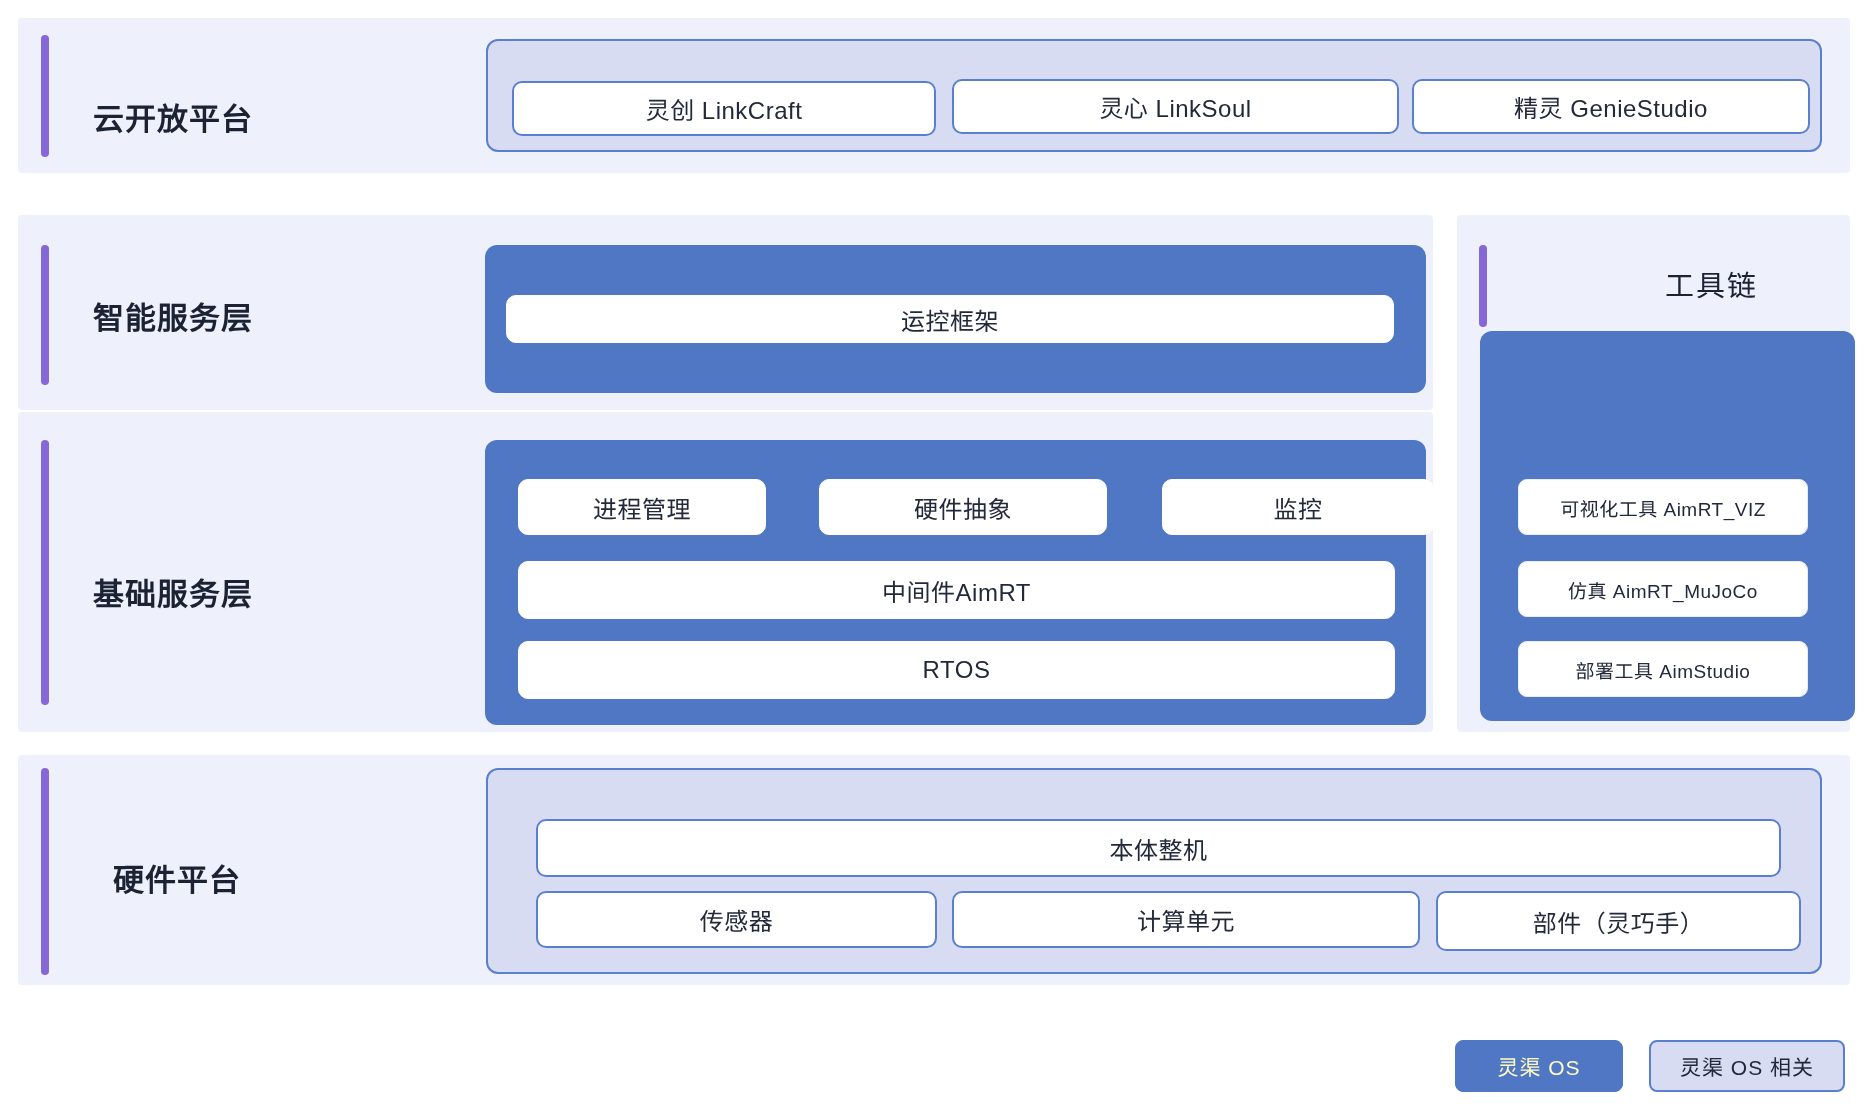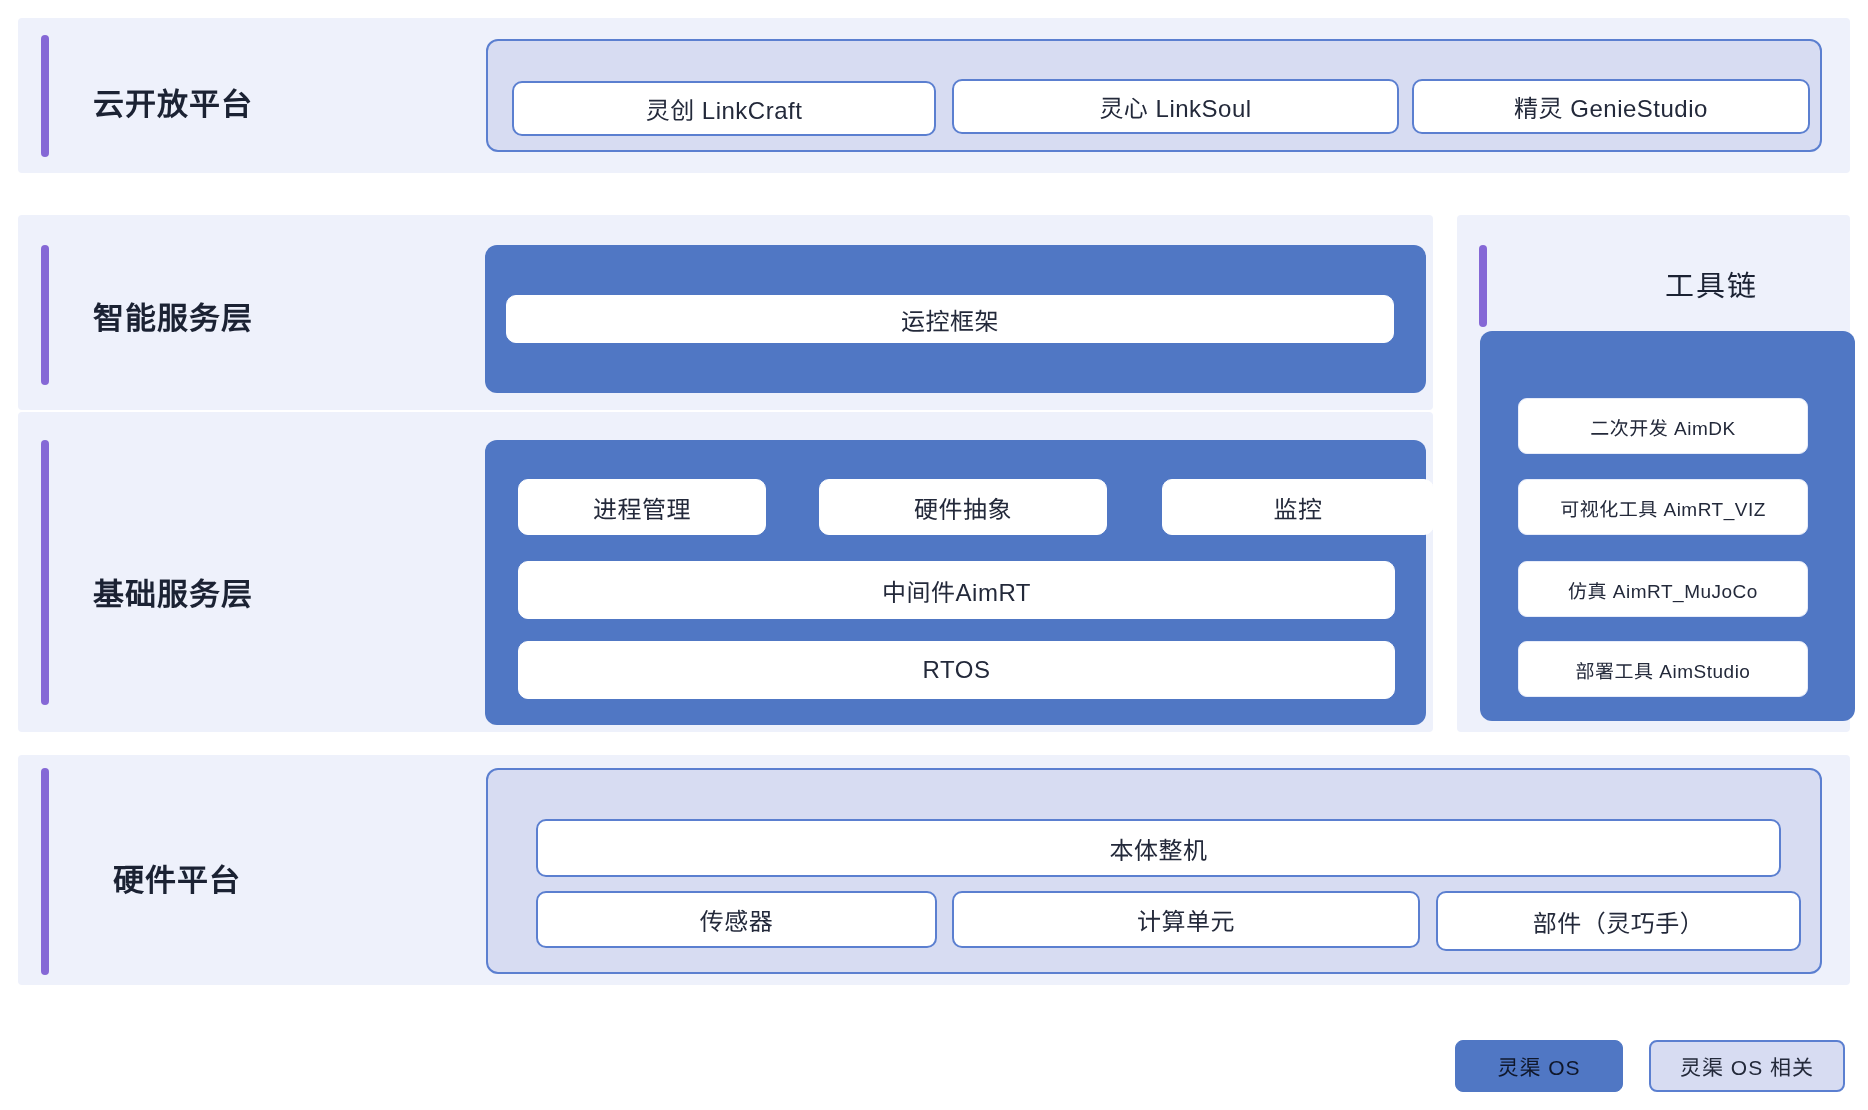--- a/index.html
+++ b/index.html
@@ -119,38 +119,38 @@
     align-items: center;
     justify-content: center;
     border-radius: 8px;
     font-size: 21px;
     letter-spacing: 1px;
     box-sizing: border-box;
     padding: 0 26px;
   }
   .legend-chip.solid {
     background: #5077c4;
-    color: #0f172a;
+    color: #fef9c3;
     border: 1px solid #5077c4;
   }
   .legend-chip.ghost {
     background: #d7dcf2;
     color: #23293a;
     border: 2px solid #5b7fd0;
   }
 </style>
 </head>
 <body>
 
 <div id="arch-root">
 
   <div class="band" style="left:18px; top:18px; width:1832px; height:155px;">
   </div>
   <div class="accent-bar" style="left:41px; top:35px; height:122px;"></div>
-  <div class="row-title" style="left:93px; top:79px;text-align:right;">云开放平台</div>
+  <div class="row-title" style="left:93px; top:94px;text-align:right;">云开放平台</div>
 
   <div class="block-lav" style="left:486px; top:39px; width:1336px; height:113px;"></div>
 
   <div class="chip outline" style="left:512px; top:81px; width:424px; height:55px;">灵创 LinkCraft</div>
   <div class="chip outline" style="left:952px; top:79px; width:447px; height:55px;">灵心 LinkSoul</div>
   <div class="chip outline" style="left:1412px; top:79px; width:398px; height:55px;">精灵 GenieStudio</div>
 
   <div class="band" style="left:18px; top:215px; width:1415px; height:195px;">
   </div>
   <div class="accent-bar" style="left:41px; top:245px; height:140px;"></div>
@@ -186,21 +186,20 @@
   <div class="chip outline" style="left:536px; top:891px; width:401px; height:57px;">传感器</div>
   <div class="chip outline" style="left:952px; top:891px; width:468px; height:57px;">计算单元</div>
   <div class="chip outline" style="left:1436px; top:891px; width:365px; height:60px;">部件（灵巧手）</div>
 
   <div id="toolchain-panel" style="left:1457px; top:215px; width:393px; height:517px;"></div>
   <div class="accent-bar" style="left:1479px; top:245px; height:82px;"></div>
   <div id="toolchain-title" style="left:1665px; top:262px;">工具链</div>
 
   <div class="block-blue" style="left:1480px; top:331px; width:375px; height:390px;"></div>
 
-  <div class="chip tool" style="left:1518px; top:398px; width:290px; height:56px;">二次开发 AimDK</div>
   <div class="chip tool" style="left:1518px; top:479px; width:290px; height:56px;">可视化工具 AimRT_VIZ</div>
   <div class="chip tool" style="left:1518px; top:561px; width:290px; height:56px;">仿真 AimRT_MuJoCo</div>
   <div class="chip tool" style="left:1518px; top:641px; width:290px; height:56px;">部署工具 AimStudio</div>
 
   <div id="legend">
     <div class="legend-chip solid" style="width:168px;">灵渠 OS</div>
     <div class="legend-chip ghost" style="width:196px;">灵渠 OS 相关</div>
   </div>
 
 </div>

